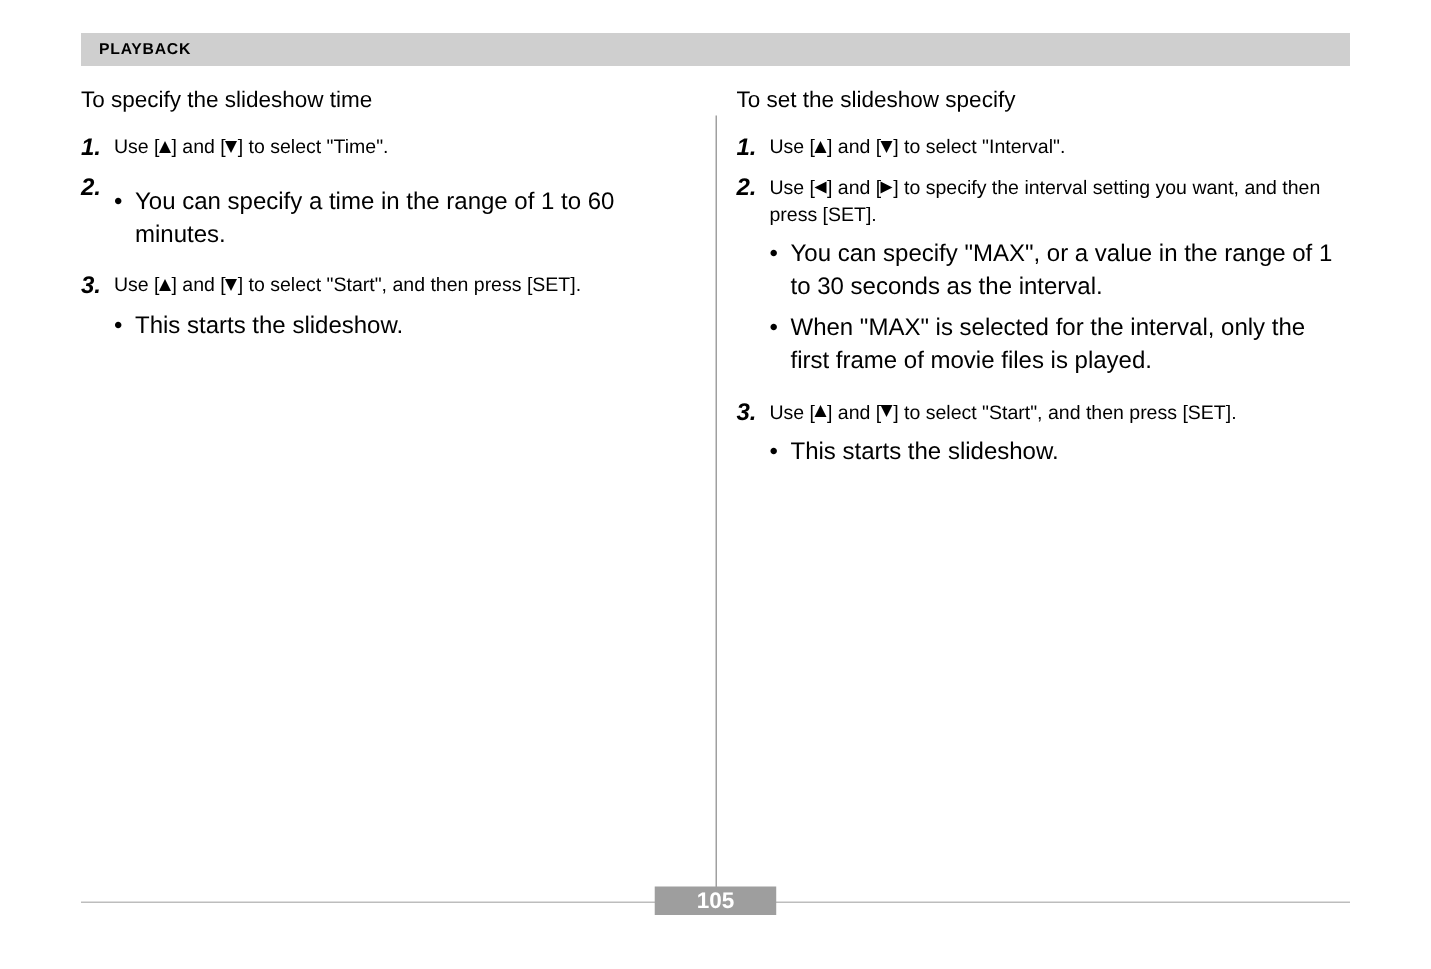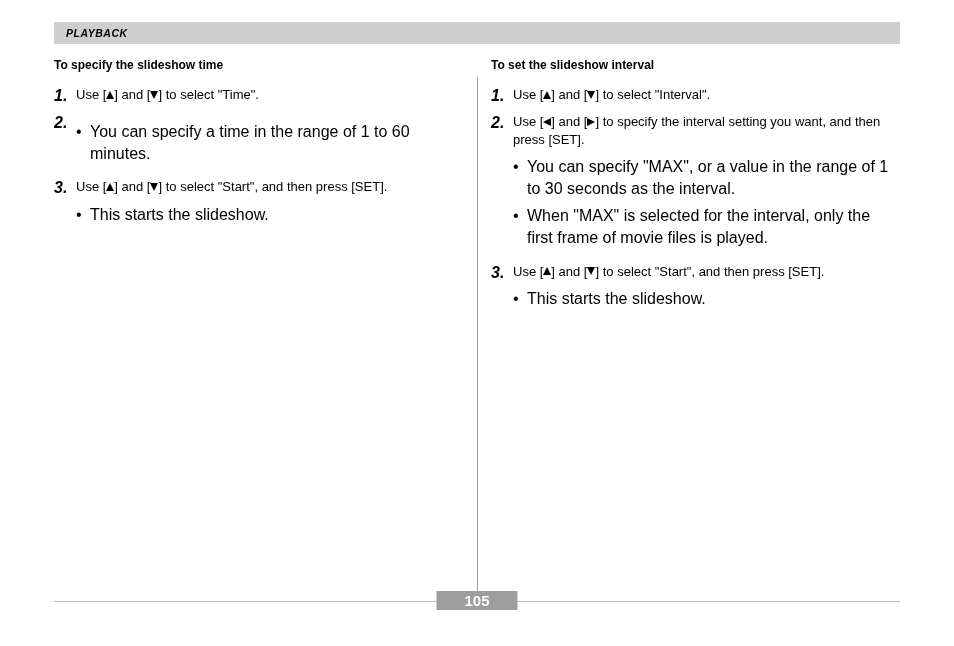--- a/index.html
+++ b/index.html
@@ -20,35 +20,34 @@
     background:#cfcfcf;
     height:22px;
     display:flex;align-items:center;
     padding-left:12px;
     margin-bottom:14px;
   }
   .header-bar span{
     font-size:10.5px;
     font-weight:bold;
     letter-spacing:0.5px;
-    font-style:italic;
   }
   
   .cols{display:flex}
   .col{width:50%;padding:0 8px 0 0;box-sizing:border-box}
   .col.right{padding:0 0 0 14px}
   .divider{
     position:absolute;
     left:50%;top:55px;bottom:30px;
     width:1px;margin-left:-0.5px;
     background:#a0a0a0;
   }
   h2{
-    font-size:12px;
-    font-weight:bold;
+    font-size:15px;
+    font-weight:normal;
     margin:0 0 14px 0;
   }
   ol.steps{margin:0;padding:0;list-style:none}
   ol.steps>li{
     display:flex;
     margin-bottom:8px;
   }
   .num{
     font-style:italic;
     font-weight:bold;
@@ -129,21 +128,21 @@
             <div class="step-body">
               <div class="step-text">Use [<span class="tri up"></span>] and [<span class="tri down"></span>] to select "Start", and then press [SET].</div>
               <ul class="bul">
                 <li>This starts the slideshow.</li>
               </ul>
             </div>
           </li>
         </ol>
     </div>
     <div class="col right">
-      <h2>To set the slideshow interval</h2>
+      <h2>To set the slideshow specify</h2>
       <ol class="steps">
           <li>
             <div class="num">1.</div>
             <div class="step-body">
               <div class="step-text">Use [<span class="tri up"></span>] and [<span class="tri down"></span>] to select "Interval".</div>
             </div>
           </li>
           <li>
             <div class="num">2.</div>
             <div class="step-body">

